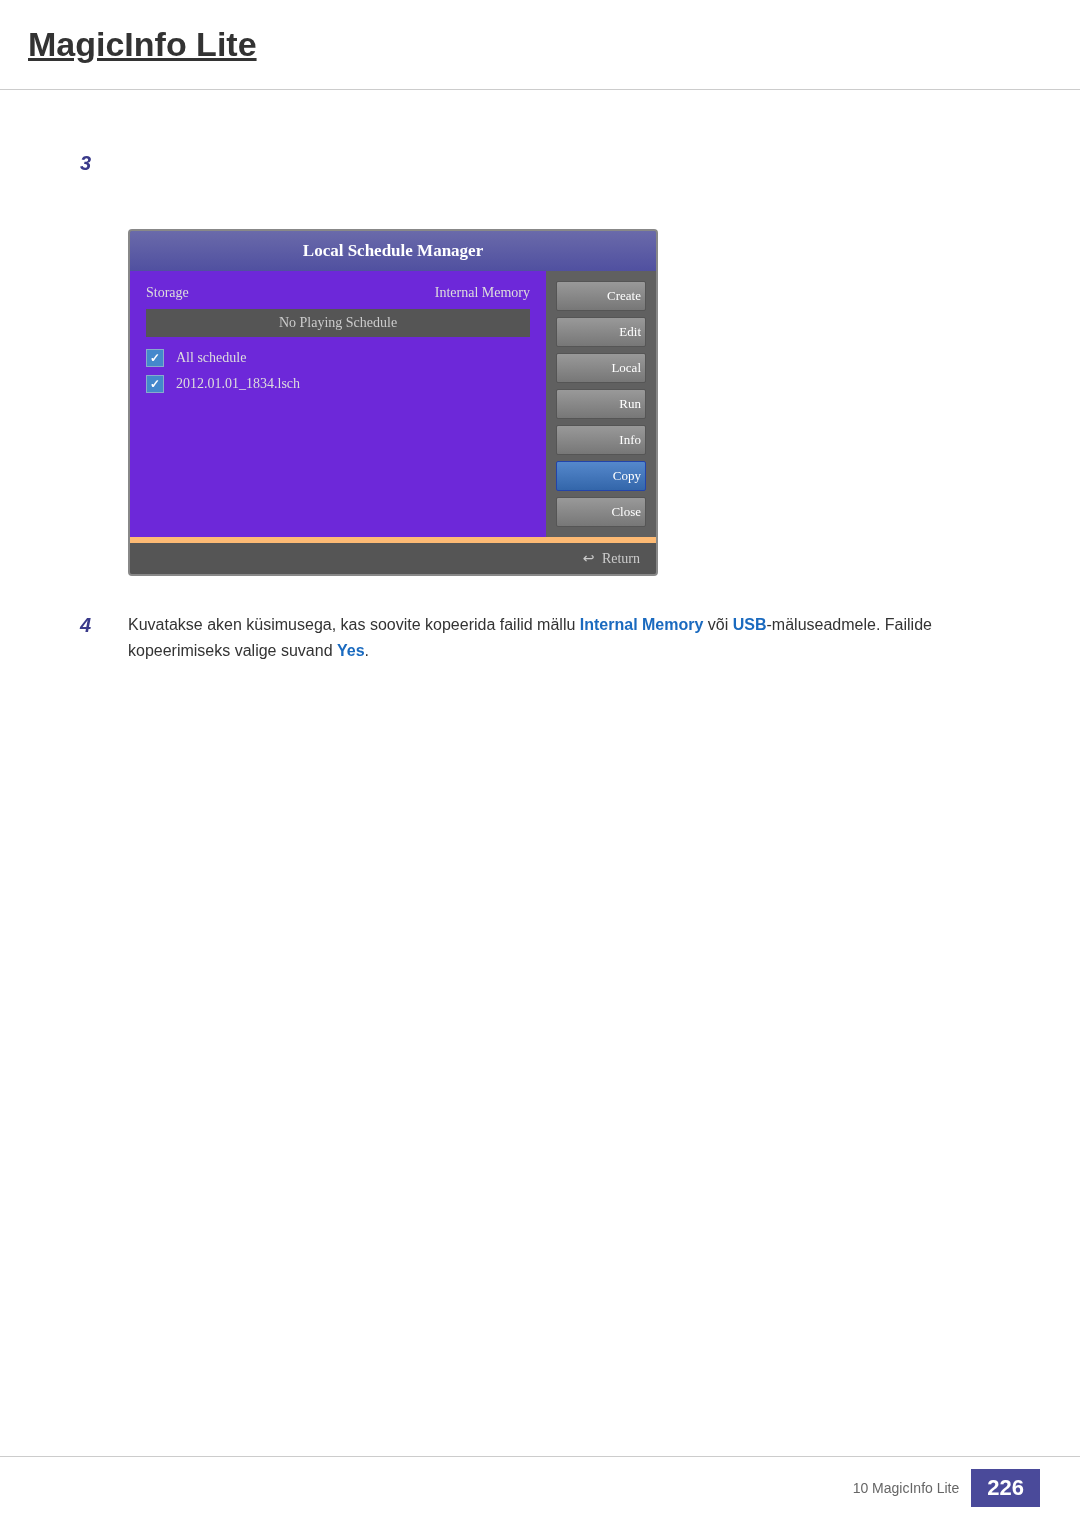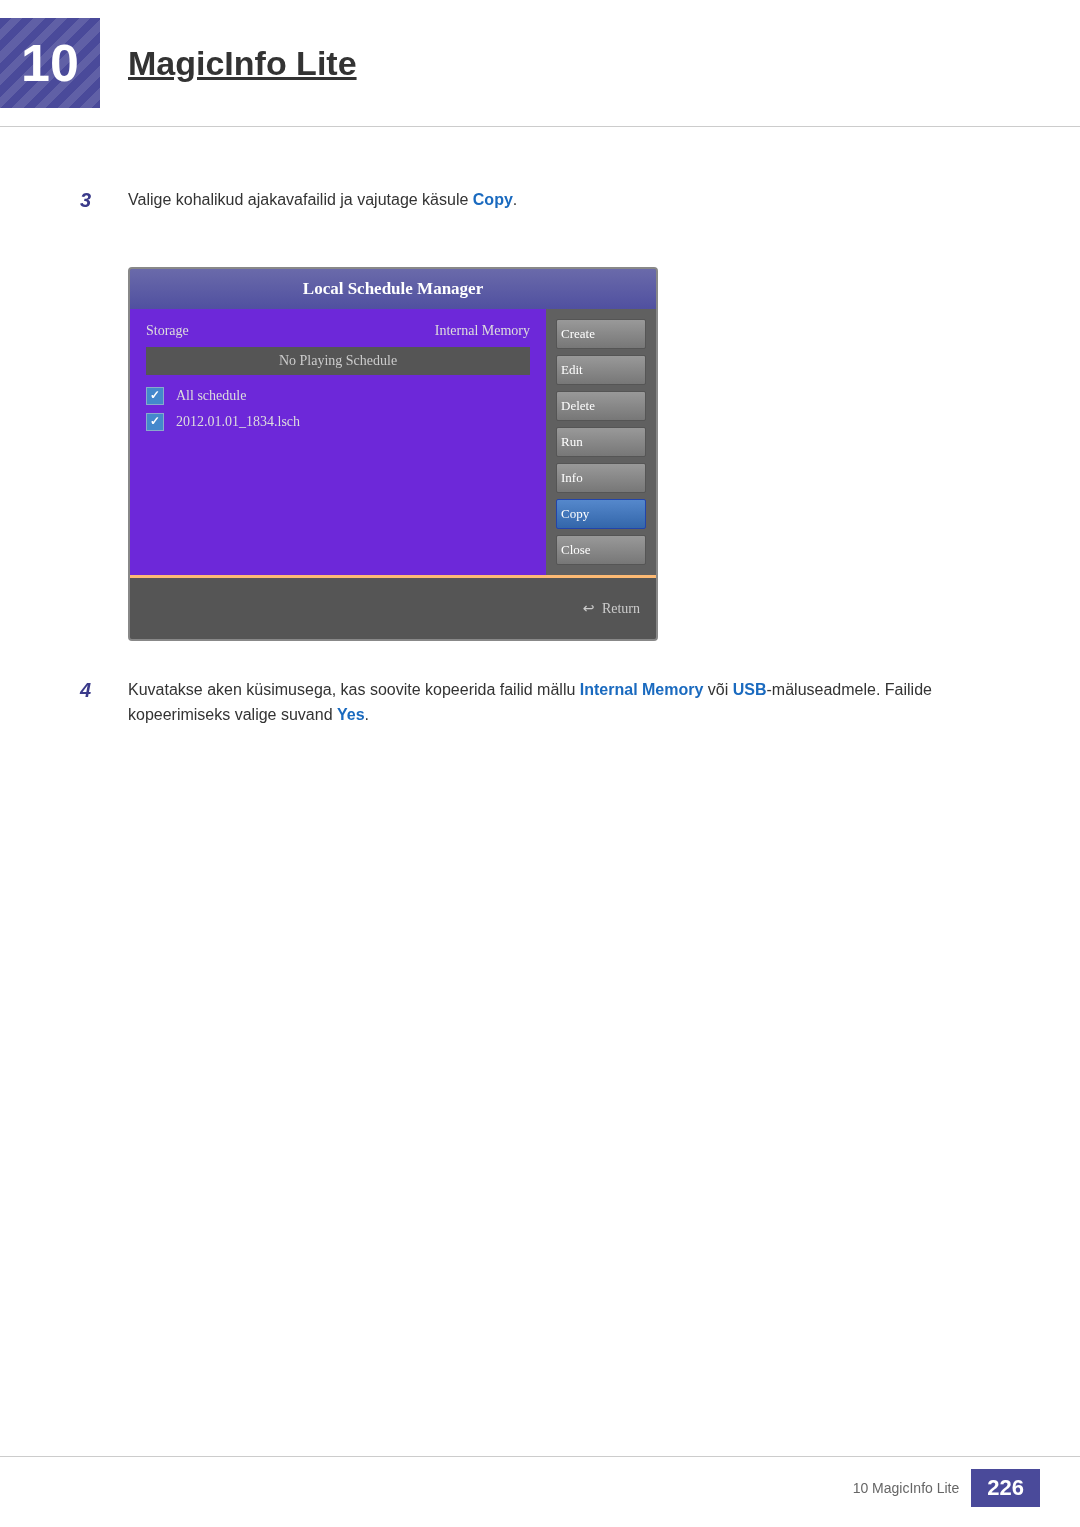--- a/index.html
+++ b/index.html
@@ -183,38 +183,38 @@
       color: white;
       font-size: 12px;
       font-weight: bold;
     }
 
     .dialog-btn {
       background: linear-gradient(to bottom, #999999, #777777);
       border: 1px solid #555555;
       color: #ffffff;
       font-size: 13px;
-      text-align: left;
+      text-align: right;
       padding: 6px 4px;
       cursor: pointer;
       border-radius: 2px;
     }
 
     .dialog-btn.highlighted {
       background: linear-gradient(to bottom, #5588cc, #3366aa);
       border: 1px solid #2244aa;
     }
 
     .dialog-footer {
       background: #555555;
       text-align: right;
-      padding: 22px 16px;
+      padding: 7px 16px;
       font-size: 14px;
       color: #cccccc;
-      border-top: 3px solid #fdba74;
+      border-top: 6px solid #fdba74;
     }
 
     .return-icon {
       display: inline-block;
       margin-right: 4px;
     }
 
     
     .page-footer {
       position: absolute;
@@ -242,34 +242,28 @@
       font-weight: bold;
       padding: 6px 16px;
       min-width: 60px;
       text-align: center;
     }
   </style>
 </head>
 <body>
 
 <div class="header">
-  <div class="chapter-block">
-    <span class="chapter-number">10</span>
-  </div>
   <span class="chapter-title">MagicInfo Lite</span>
 </div>
 
 <div class="content">
 
   
   <div class="step">
     <span class="step-number">3</span>
-    <span class="step-text">
-      <span>Valige kohalikud ajakavafailid ja vajutage käsule </span><span class="highlight">Copy</span><span>.</span>
-    </span>
   </div>
 
   
   <div class="dialog-container">
     <div class="dialog">
       <div class="dialog-titlebar">Local Schedule Manager</div>
       <div class="dialog-body">
         <div class="dialog-left">
           <div class="storage-row">
             <span>Storage</span>
@@ -281,21 +275,21 @@
             <span>All schedule</span>
           </div>
           <div class="schedule-item">
             <div class="checkbox-icon"></div>
             <span>2012.01.01_1834.lsch</span>
           </div>
         </div>
         <div class="dialog-right">
           <div class="dialog-btn">Create</div>
           <div class="dialog-btn">Edit</div>
-          <div class="dialog-btn">Delete</div>
+          <div class="dialog-btn">Local</div>
           <div class="dialog-btn">Run</div>
           <div class="dialog-btn">Info</div>
           <div class="dialog-btn highlighted">Copy</div>
           <div class="dialog-btn">Close</div>
         </div>
       </div>
       <div class="dialog-footer">
         <span class="return-icon">↩</span>
         <span>Return</span>
       </div>

